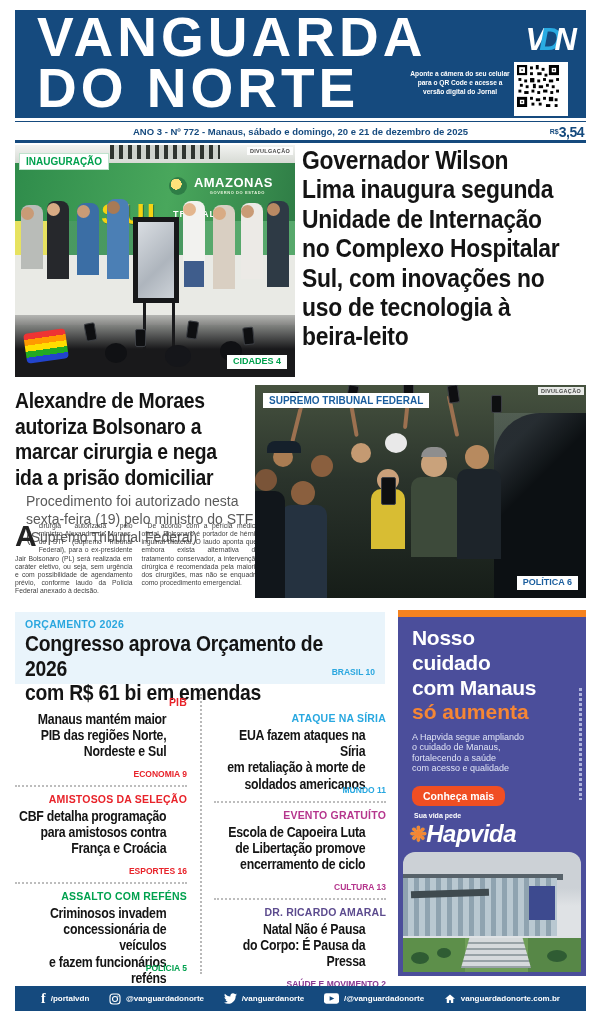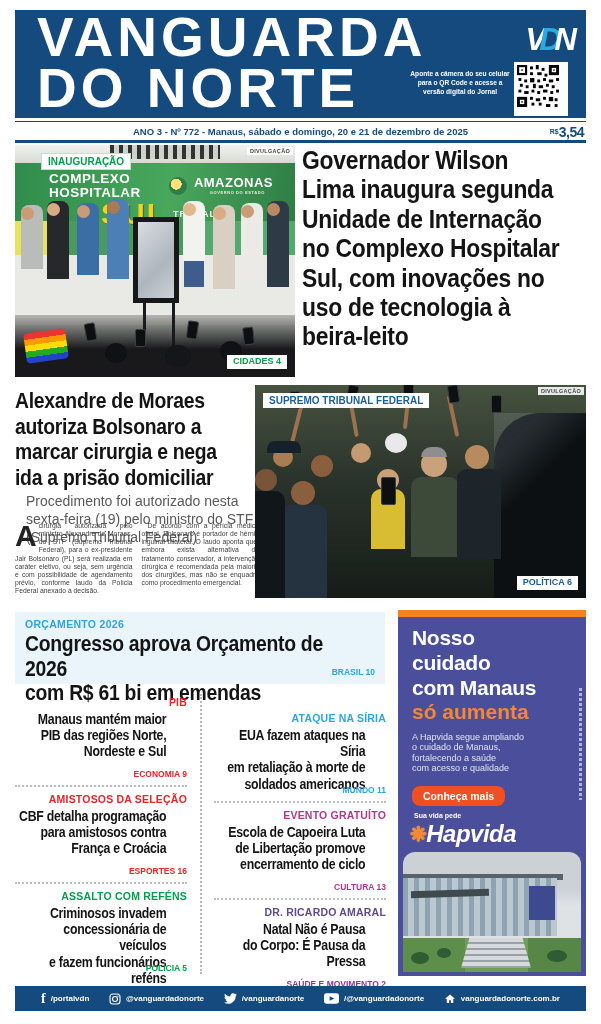--- a/index.html
+++ b/index.html
@@ -206,22 +206,20 @@
   <div class="dateline">
     <div class="dtext">ANO 3 - Nº 772 - Manaus, sábado e domingo, 20 e 21 de dezembro de 2025</div>
     <div class="price"><span class="cur">R$</span><span class="val">3,54</span></div>
   </div>
 
   <div class="lead-photo">
     <div>
       <div class="lp-ceiling"></div>
         <div class="lp-truss"></div>
       <div class="lp-banner">
-        <div class="lp-banner-title">COMPLEXO
-HOSPITALAR</div>
         <div class="lp-crest"></div>
         <div class="lp-brand">AMAZONAS</div>
         <div class="lp-brand-sub">GOVERNO DO ESTADO</div>
       </div>
       <div class="lp-midband"></div>
       <div class="lp-sul">SUL</div>
       <div class="lp-trabalho">TRABALHO</div>
       <div class="lp-wall"></div>
       <div class="fig" style="left:6px;top:62px;">
           <div class="head" style="background:#c99b76;"></div>
@@ -264,21 +262,21 @@
         <div class="ph" style="left:70px;top:8px;transform:rotate(-10deg);"></div>
         <div class="ph" style="left:120px;top:14px;"></div>
         <div class="ph" style="left:172px;top:6px;transform:rotate(8deg);"></div>
         <div class="ph" style="left:228px;top:12px;transform:rotate(-6deg);"></div>
         <div class="head" style="left:90px;top:28px;width:22px;height:20px;background:#101114;"></div>
         <div class="head" style="left:150px;top:30px;width:26px;height:22px;background:#15161a;"></div>
         <div class="head" style="left:205px;top:26px;width:22px;height:20px;background:#101114;"></div>
       </div>
       <div class="lp-cam"></div>
     </div>
-    <div class="photo-label" style="left:26px;top:8px;color:#00a14e;font-size:10px;border:1px solid #bfe3cd;">INAUGURAÇÃO</div>
+    <div class="photo-label" style="left:4px;top:8px;color:#00a14e;font-size:10px;border:1px solid #bfe3cd;">INAUGURAÇÃO</div>
     <div class="credit">DIVULGAÇÃO</div>
     <div class="photo-label" style="right:8px;bottom:8px;color:#00a14e;font-size:9px;">CIDADES 4</div>
   </div>
 
   <div class="headline condensed lead-headline">Governador Wilson
 Lima inaugura segunda
 Unidade de Internação
 no Complexo Hospitalar
 Sul, com inovações no
 uso de tecnologia à

